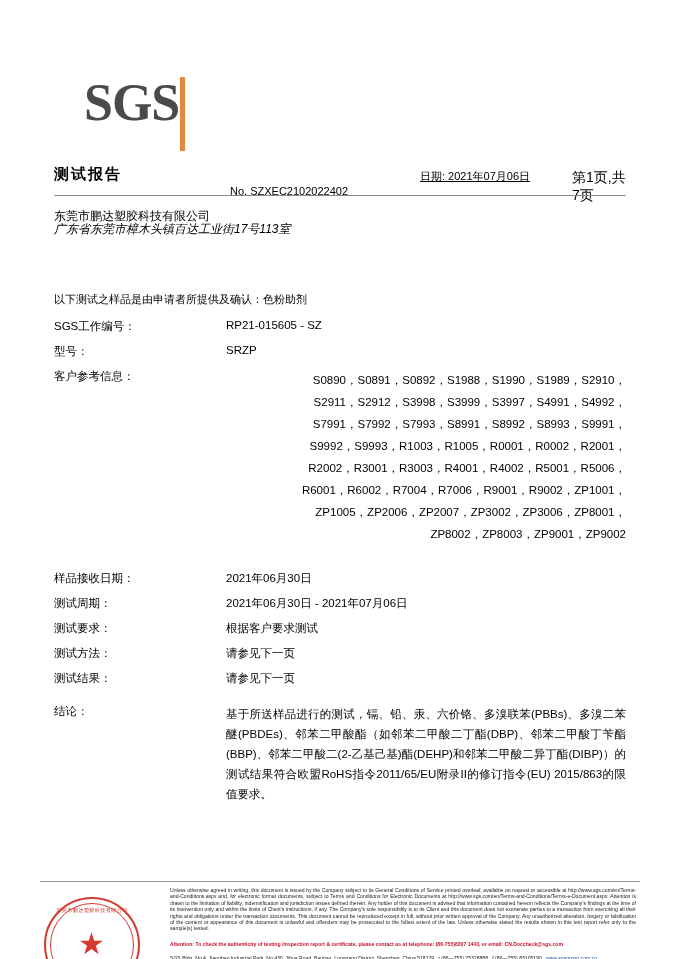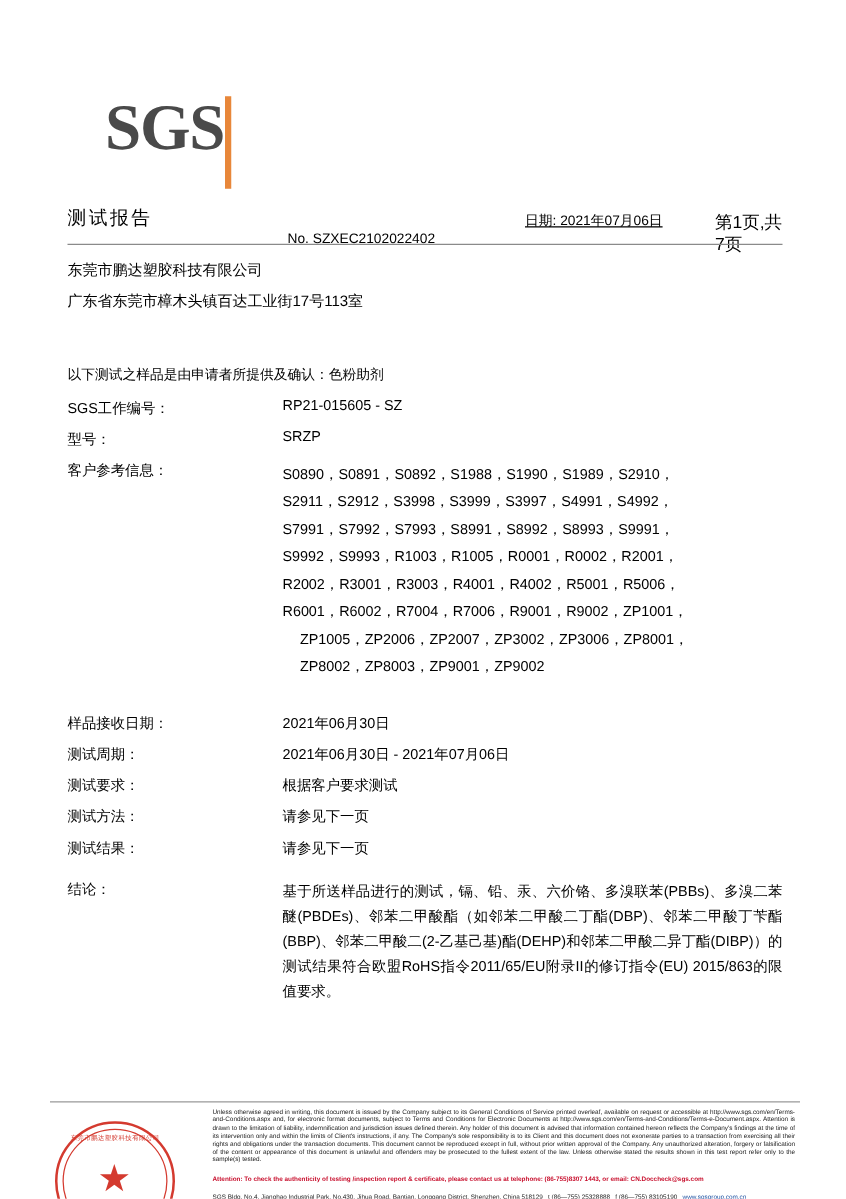--- a/index.html
+++ b/index.html
@@ -54,21 +54,21 @@
     left: 54px;
     top: 122px;
     width: 572px;
     height: 22px;
   }
   .doc-title {
     position: absolute;
     left: 0;
     top: -2px;
     font-size: 15px;
-    font-weight: normal;
+    font-weight: bold;
     letter-spacing: 2px;
   }
   .report-no {
     position: absolute;
     left: 176px;
     top: 18px;
     font-size: 11px;
     text-align: right;
   }
   .report-date {
@@ -96,22 +96,23 @@
   
   .company-name {
     position: absolute;
     left: 54px;
     top: 163px;
     font-size: 12px;
   }
   .company-addr {
     position: absolute;
     left: 54px;
-    top: 188px;
+    top: 176px;
     font-size: 12px;
+    font-style: italic;
   }
 
   
   .sample-statement {
     position: absolute;
     left: 54px;
     top: 247px;
     font-size: 11px;
   }
 
@@ -134,20 +135,21 @@
     top: 0;
     width: 400px;
   }
   .field .value.wrap {
     line-height: 22px;
   }
 
   .ref-line {
     display: block;
     white-space: pre;
+    text-align: right;
   }
   .ref-line.indent {
     padding-left: 14px;
   }
 
   .conclusion-text {
     line-height: 20px;
     width: 404px;
     text-align: justify;
   }

